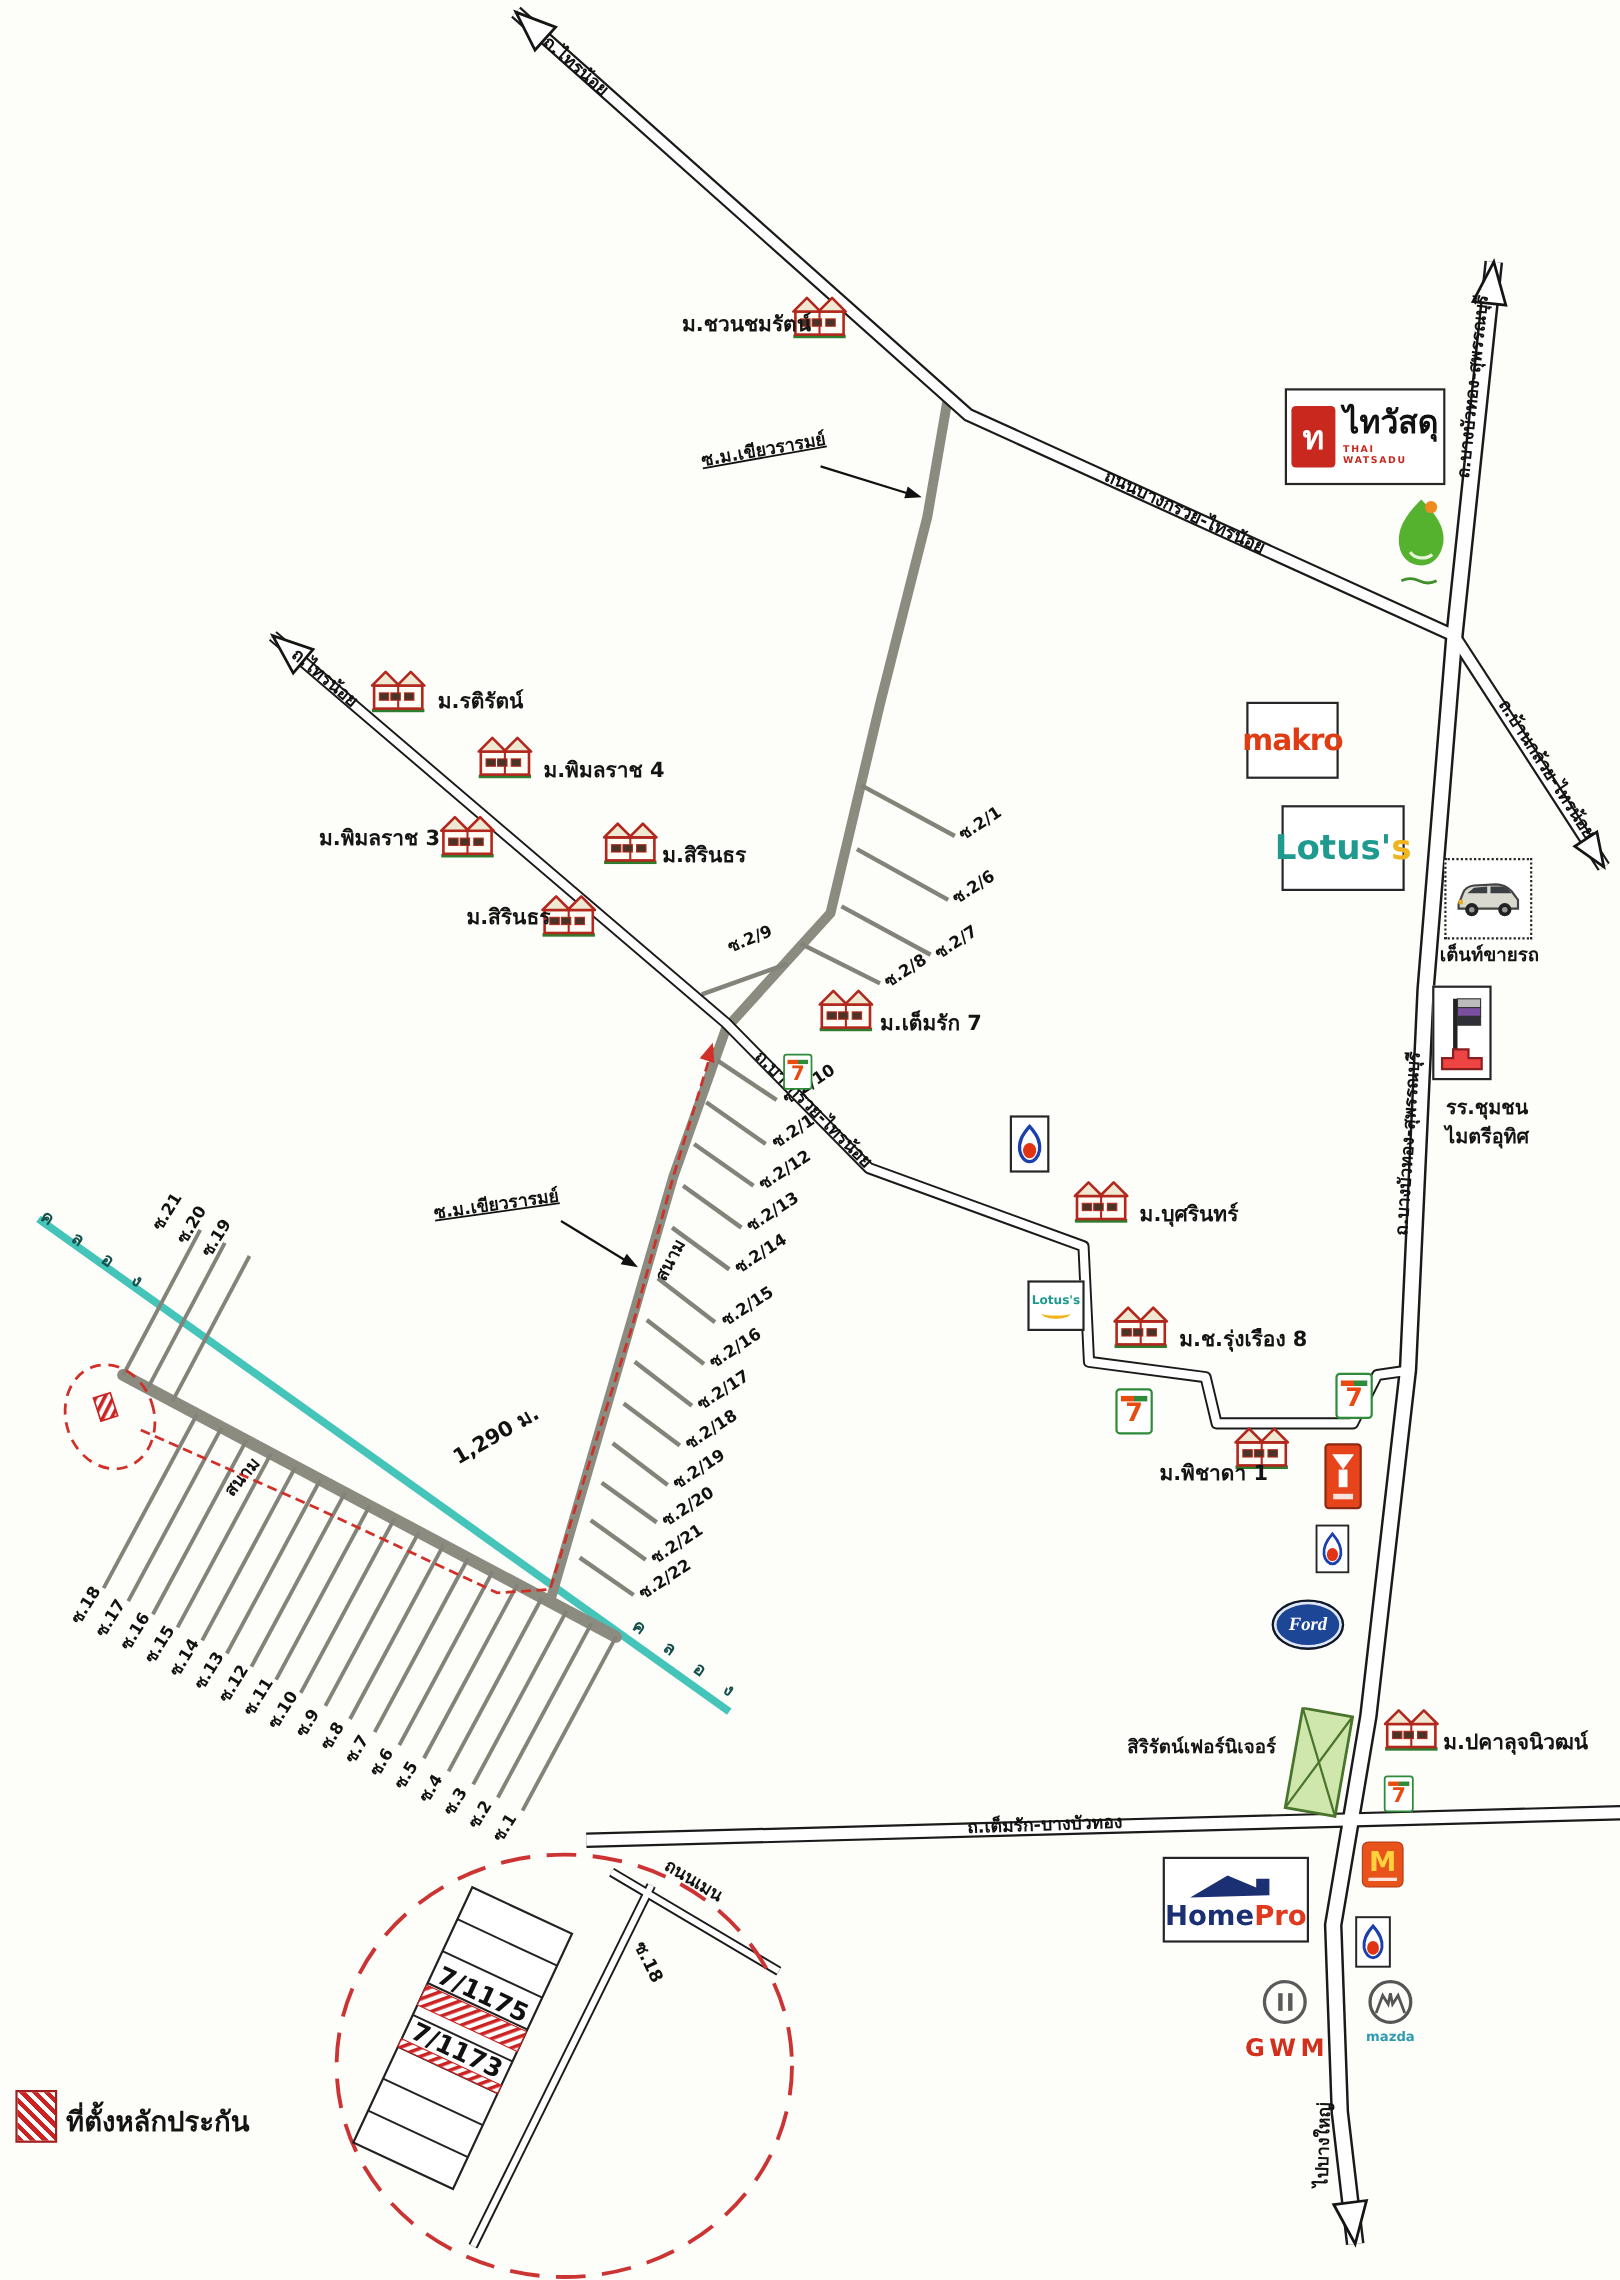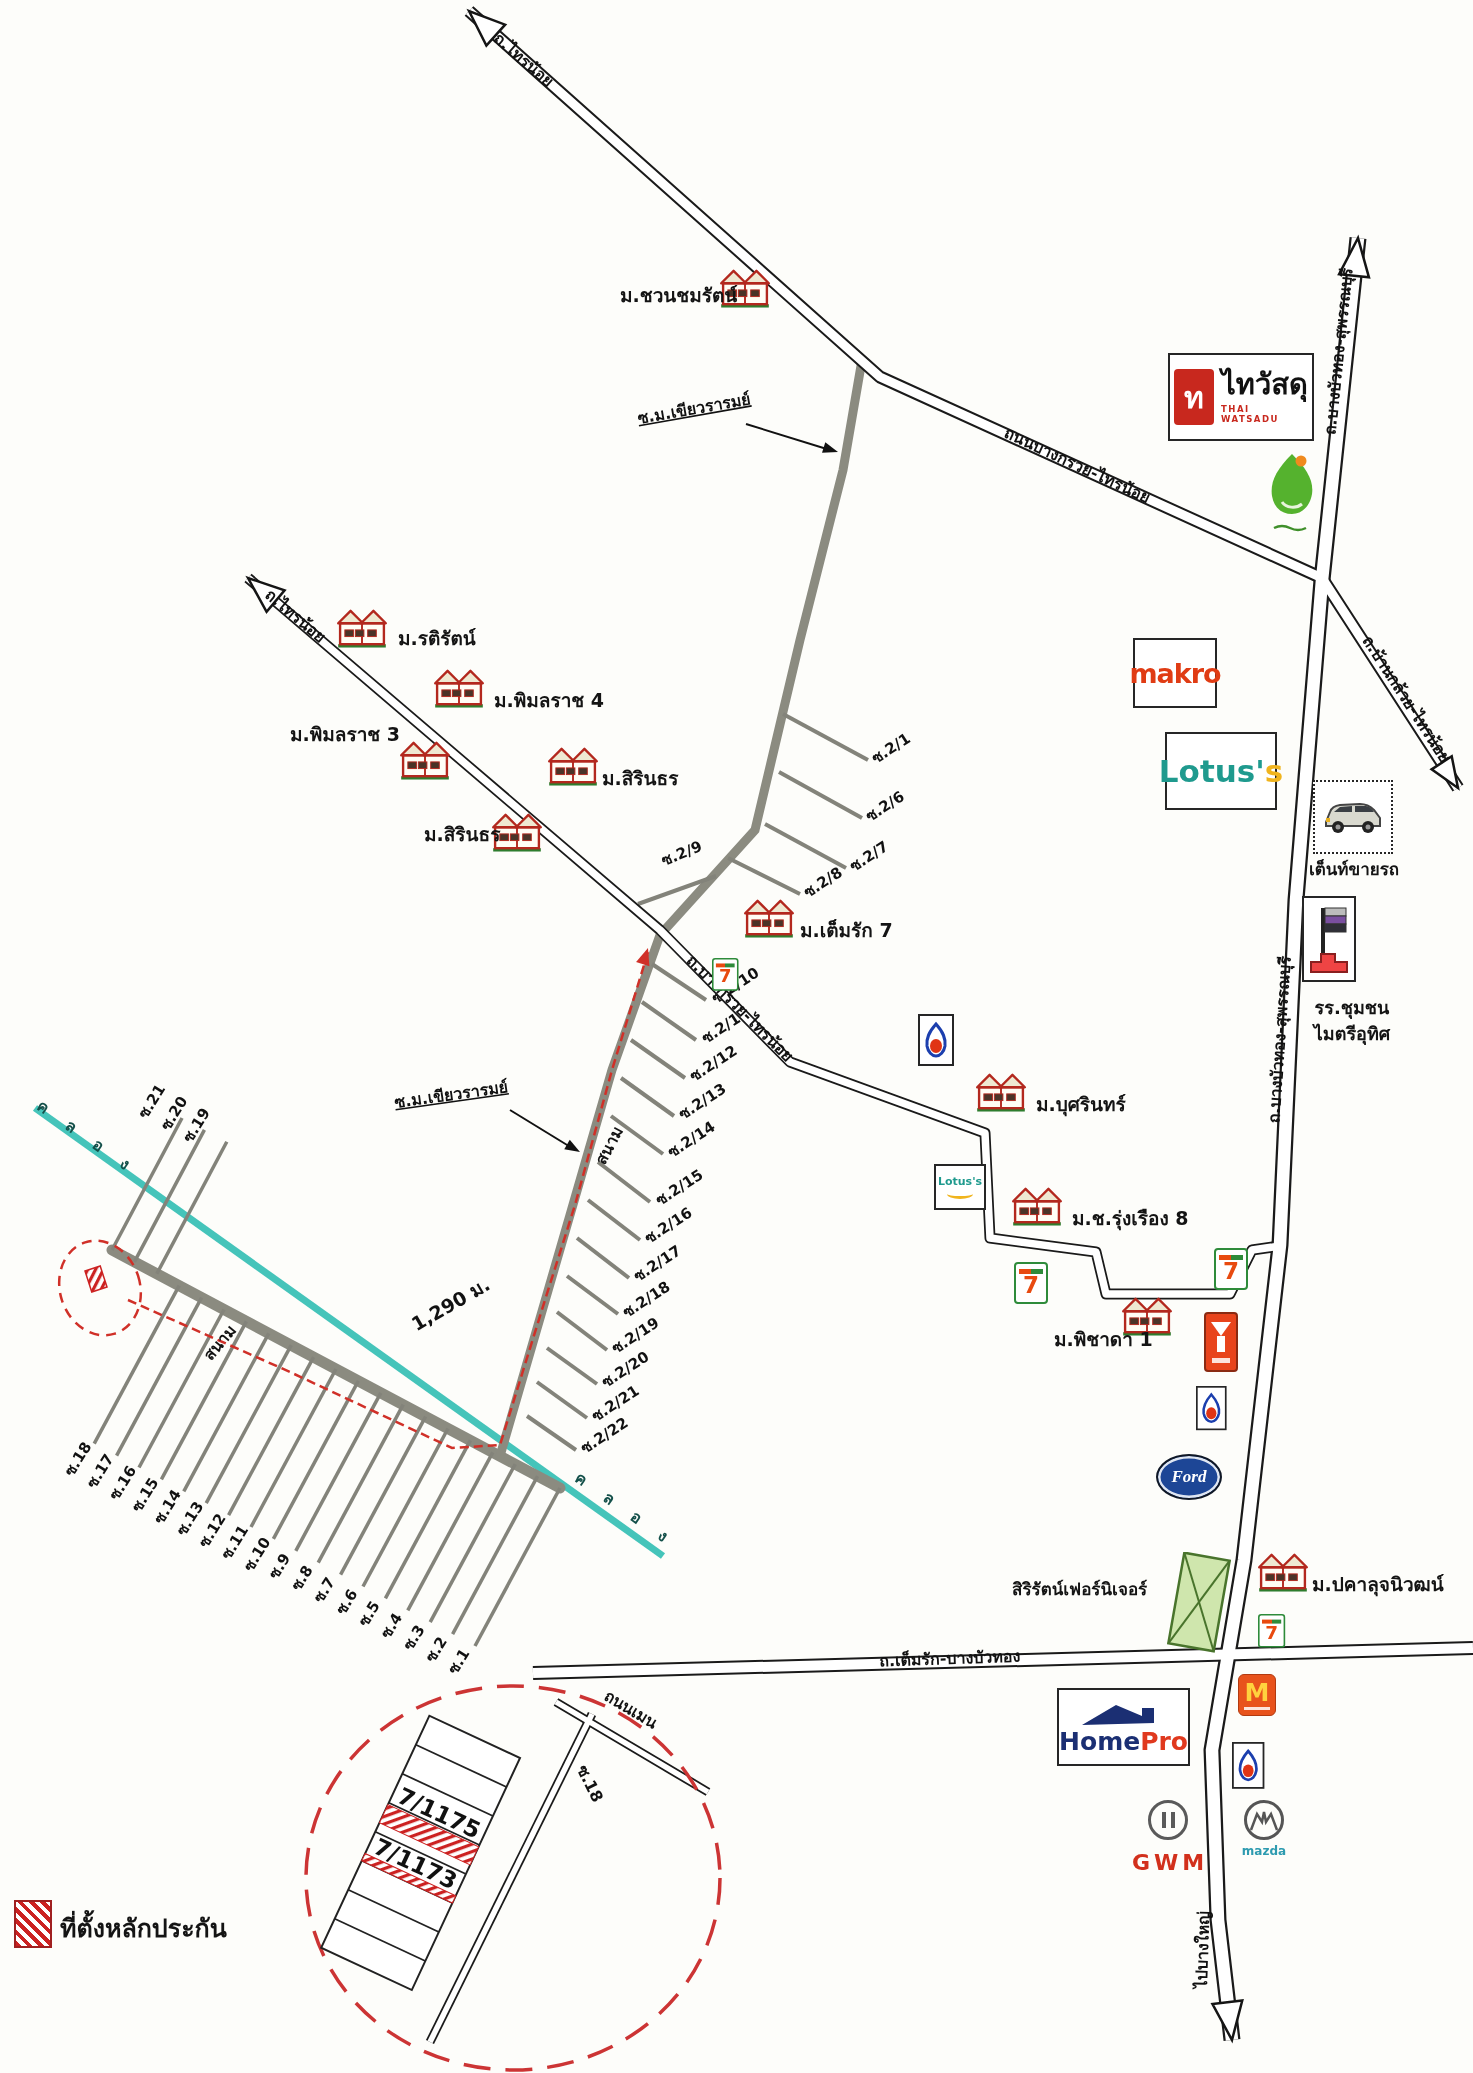--- a/index.html
+++ b/index.html
@@ -50,21 +50,21 @@
   .gwm{position:absolute;width:40px;height:40px;border:3px solid #5a5a5a;border-radius:50%;
        display:flex;align-items:center;justify-content:center;gap:5px;box-sizing:border-box;}
   .gwm i{display:block;width:4px;height:16px;background:#5a5a5a;}
   .gwm-text{position:absolute;font-weight:bold;font-size:22px;color:#d2301c;letter-spacing:4px;}
   .mazda{position:absolute;width:40px;height:40px;border:3px solid #555;border-radius:50%;
          display:flex;align-items:center;justify-content:center;box-sizing:border-box;}
   .mazda-text{position:absolute;font-weight:bold;font-size:12px;color:#2e9bb0;text-align:center;}
   .legend-swatch{position:absolute;width:34px;height:44px;border:2px solid #a02020;
        background:repeating-linear-gradient(45deg,#cc2222 0 4px,#ffffff 4px 8px);}
   .legend-label{position:absolute;font-weight:bold;font-size:25px;color:#141414;}
-  .furn-label{}
+  .furn-label{text-align:right;}
 </style>
 </head>
 <body>
 
 <div class="stage">
 
 <svg id="map-svg" width="1473" height="2073" viewBox="0 0 1473 2073">
   <defs>
     <pattern id="rhatch" patternUnits="userSpaceOnUse" width="7" height="7" patternTransform="rotate(45)">
       <rect width="7" height="7" fill="#fff"></rect>
@@ -383,21 +383,21 @@
       </svg>
 </div>
 <div class="mazda-text abs" style="left:1241px;top:1844px;width:46px;">mazda</div>
 
 <div class="legend-swatch abs" style="left:14px;top:1900px;"></div>
 <div class="legend-label abs" style="left:60px;top:1908px;">ที่ตั้งหลักประกัน</div>
 
 <div class="lab" style="left: 620px; top: 285px;">ม.ชวนชมรัตน์</div>
     <div class="lab" style="left: 398px; top: 628px;">ม.รติรัตน์</div>
     <div class="lab" style="left: 494px; top: 690px;">ม.พิมลราช 4</div>
-    <div class="lab" style="left: 290px; top: 724px; text-align: right;">ม.พิมลราช 3</div>
+    <div class="lab" style="left: 290px; top: 752px; text-align: right;">ม.พิมลราช 3</div>
     <div class="lab" style="left: 602px; top: 768px;">ม.สิรินธร</div>
     <div class="lab" style="left: 424px; top: 824px;">ม.สิรินธร</div>
     <div class="lab" style="left: 800px; top: 920px;">ม.เต็มรัก 7</div>
     <div class="lab" style="left: 1036px; top: 1094px;">ม.บุศรินทร์</div>
     <div class="lab" style="left: 1072px; top: 1208px;">ม.ช.รุ่งเรือง 8</div>
     <div class="lab" style="left: 1054px; top: 1312px; margin-top: 17px;">ม.พิชาดา 1</div>
     <div class="lab" style="left: 1312px; top: 1574px;">ม.ปคาลุจนิวฒน์</div>
     <div class="sev7" style="left: 712px; top: 958px; transform: scale(0.78);">
       <div class="s7top"></div>
       <span class="s7num">7</span>

